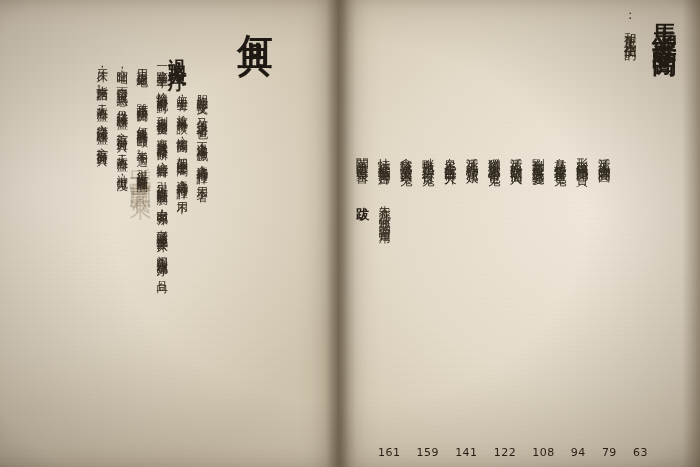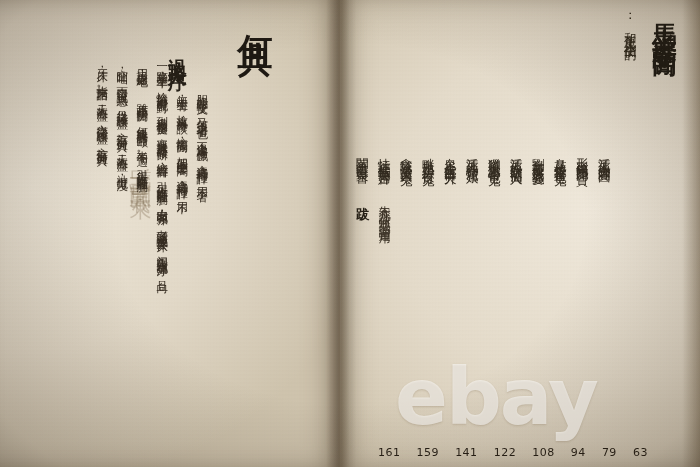--- a/index.html
+++ b/index.html
@@ -250,14 +250,13 @@
     <span>94</span>
     <span>79</span>
     <span>63</span>
   </div>
 
   <div id="gutter"></div>
   <div id="right-edge"></div>
   <div id="grain"></div>
   <div id="vignette"></div>
 
-  <div id="watermark">ebay</div>
 </div>
 
 </body></html>

